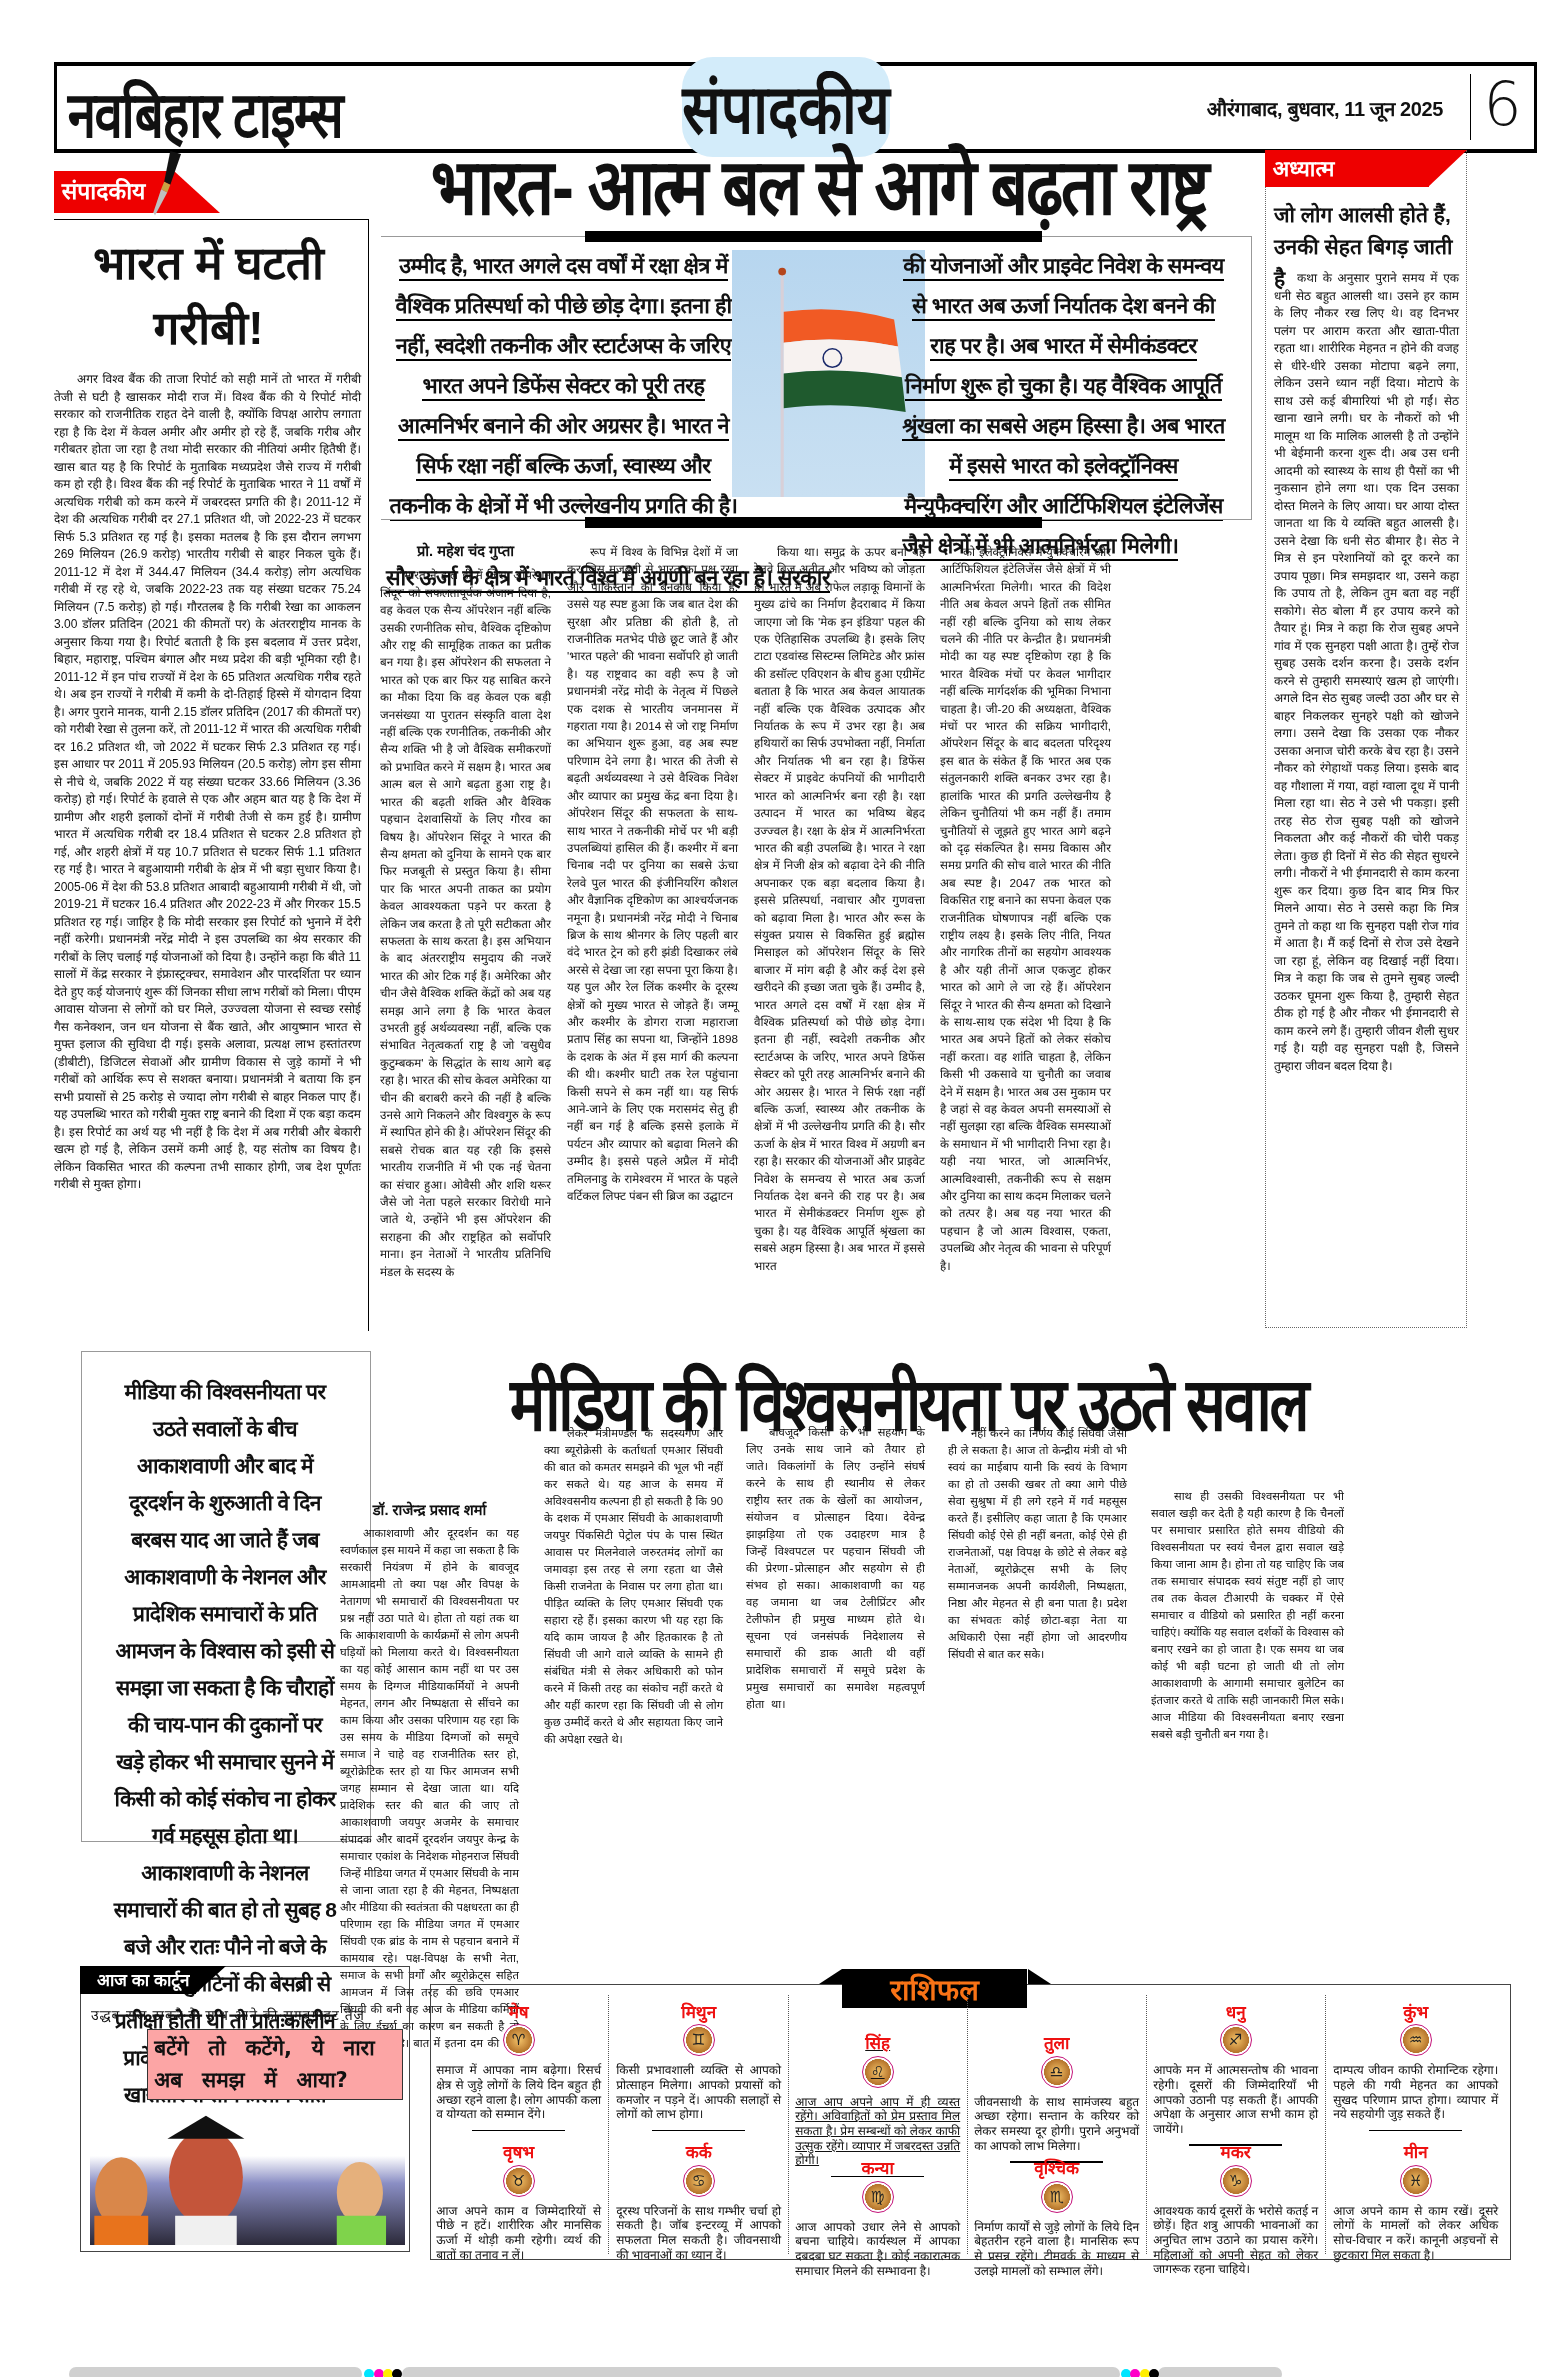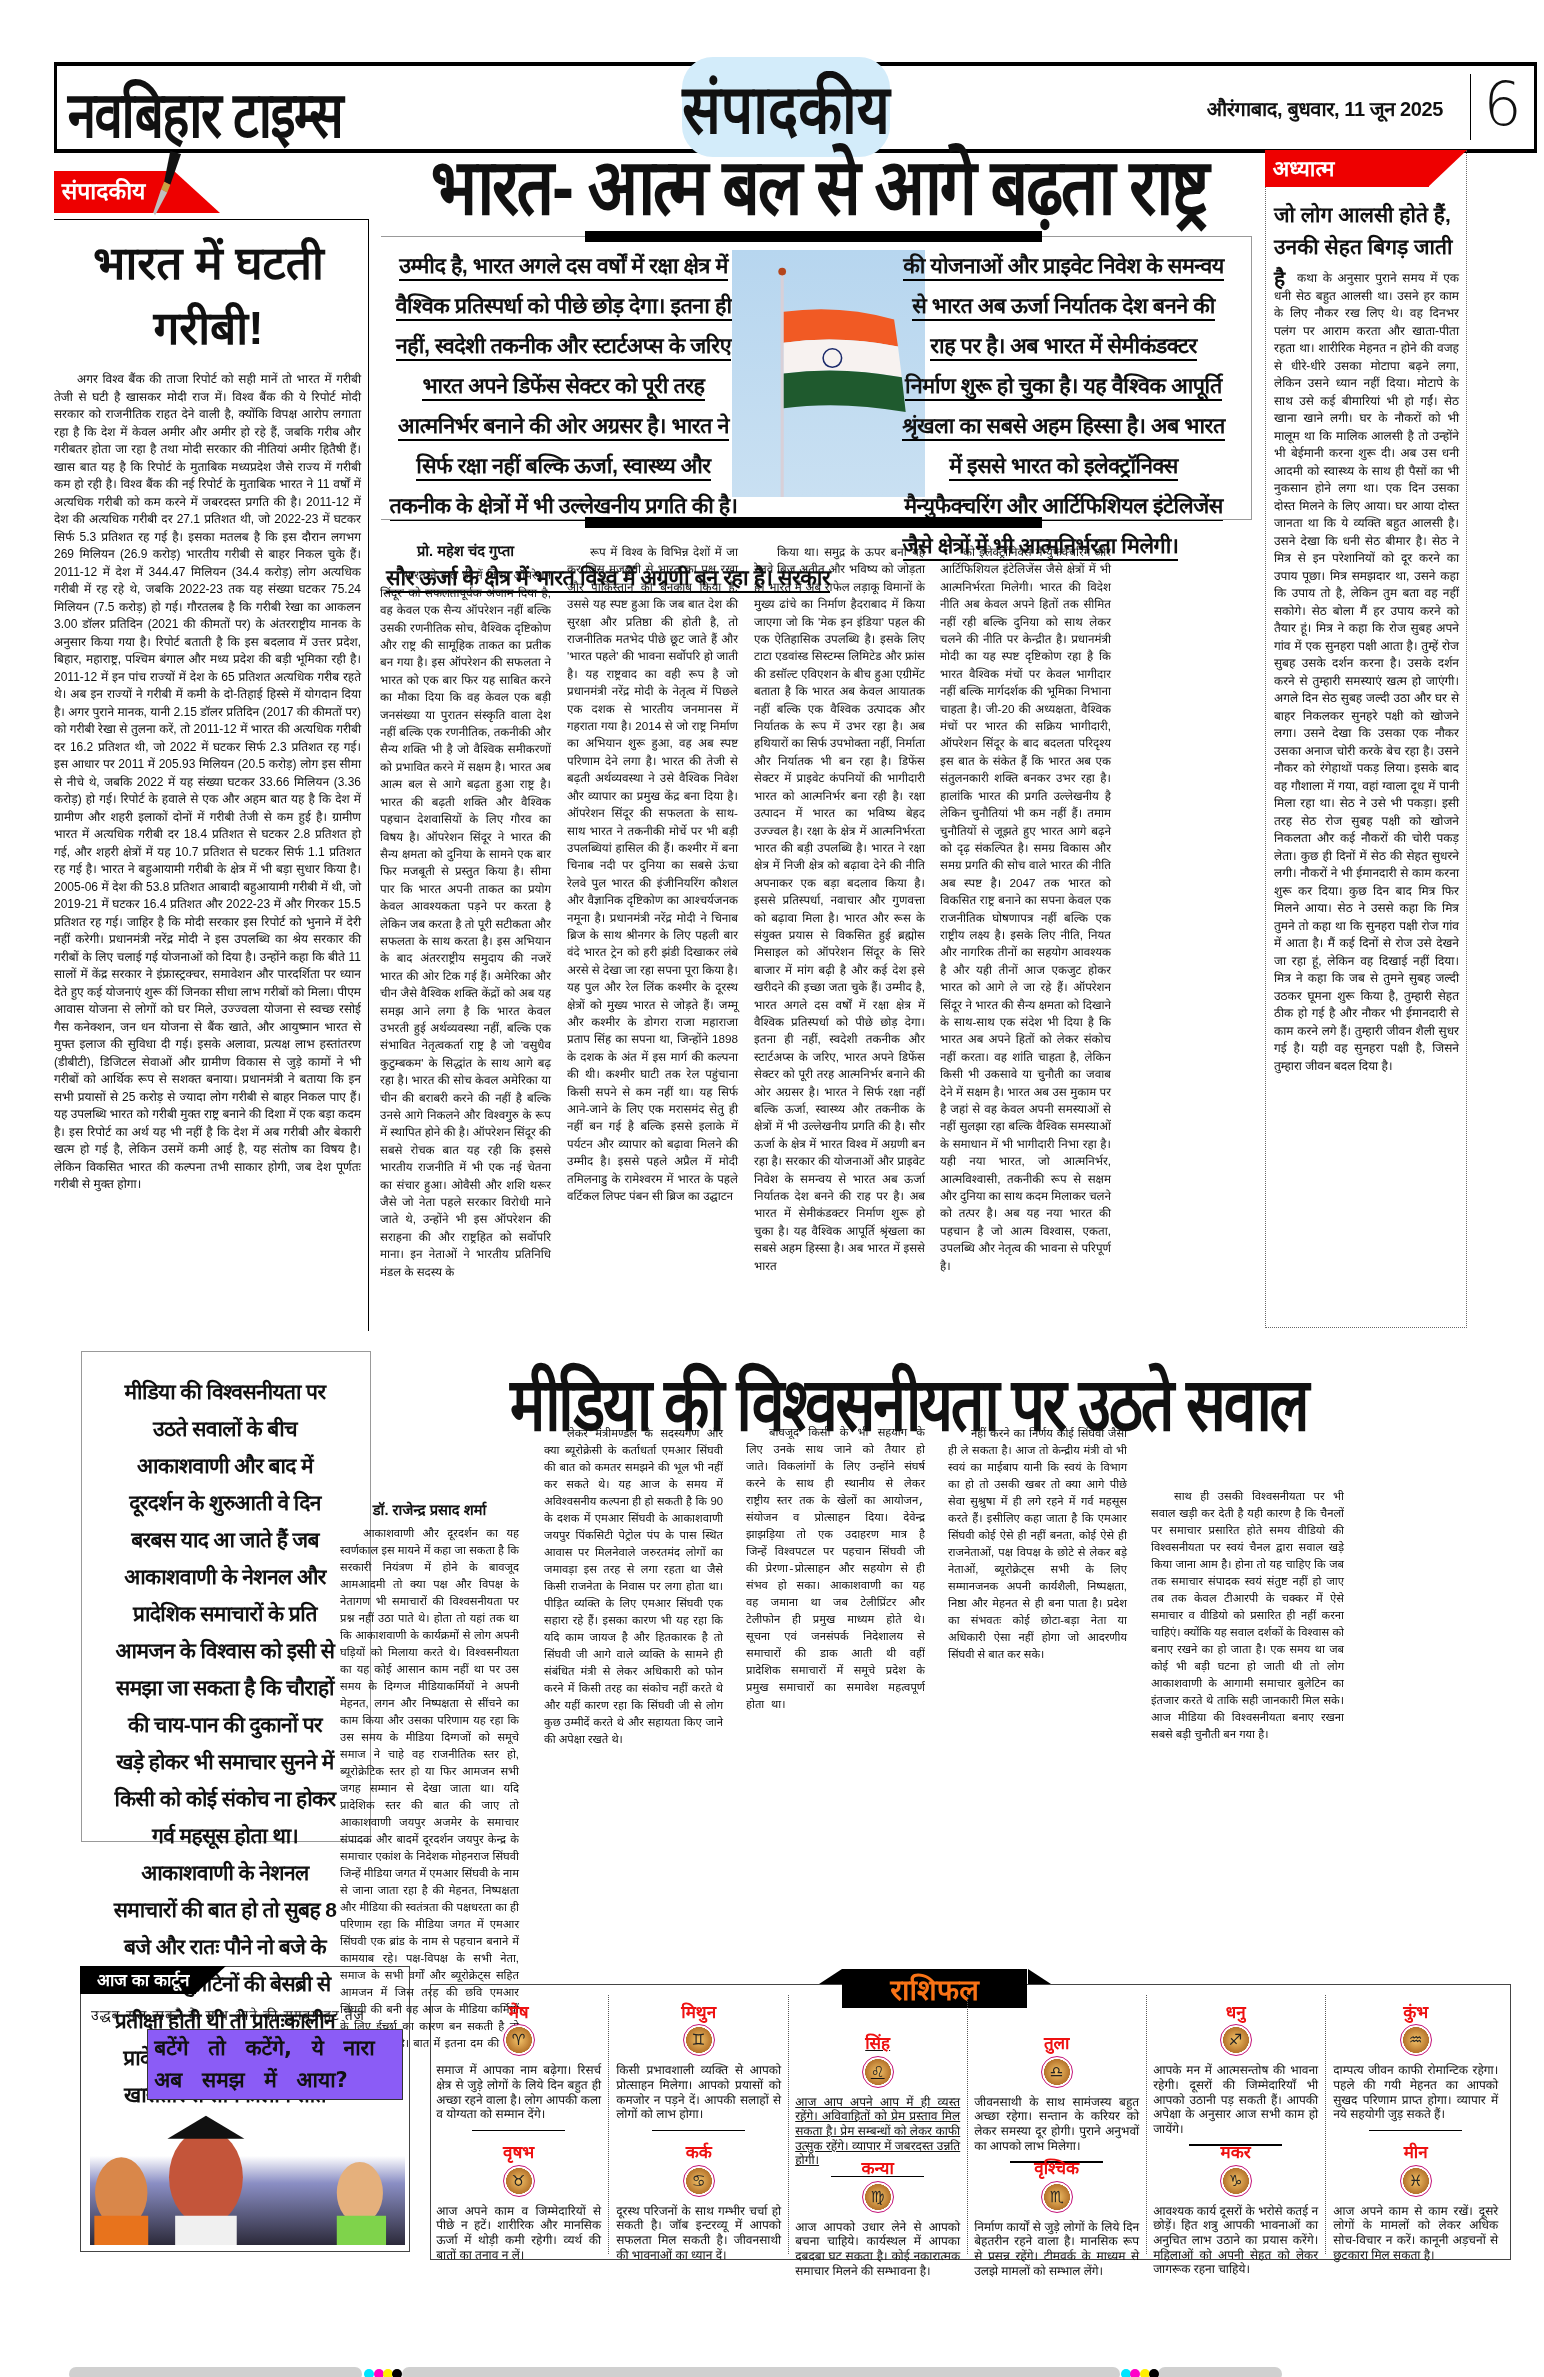--- a/index.html
+++ b/index.html
@@ -66,21 +66,21 @@
   #media-col-d { left: 944px; top: 1425px; width: 179px; font-family: Liberation Mono, monospace; }
   #media-col-e { left: 1144px; top: 1425px; width: 179px; }
   #media-col-f { left: 1345px; top: 1488px; width: 179px; }
   .col.sm { font-size: 11.3px; line-height: 17px; }
 
   
   #cartoon-box { left: 80px; top: 1966px; width: 330px; height: 286px; border: 1.5px solid #444; }
   #cartoon-label { left: 80px; top: 1966px; width: 116px; height: 28px; background: #000; color: #fff; font-size: 17px; font-weight: 700; padding: 2.3px 0 0 17px; font-family: "Liberation Sans", sans-serif; }
   #cartoon-tri { left: 195px; top: 1966px; width: 0; height: 0; border-top: 28px solid #000; border-right: 31px solid transparent; }
   #cartoon-caption { left: 91px; top: 2005px; width: 309px; font-size: 14px; font-family: "DejaVu Sans", sans-serif; letter-spacing: 0.8px; }
-  #cartoon-bubble { left: 147px; top: 2029px; width: 256px; height: 71px; border: 1.2px solid #333; background: #8b5cf6; padding: 1.5px 6.2px; font-size: 21px; font-weight: 700; line-height: 32px; font-family: "DejaVu Sans", sans-serif; word-spacing: 12.4px; }
+  #cartoon-bubble { left: 147px; top: 2029px; width: 256px; height: 71px; border: 1.2px solid #333; background: #fca5a5; padding: 1.5px 6.2px; font-size: 21px; font-weight: 700; line-height: 32px; font-family: "DejaVu Sans", sans-serif; word-spacing: 12.4px; }
   #cartoon-art { left: 90px; top: 2108px; width: 315px; height: 137px; background: linear-gradient(180deg, #fff 0%, #fff 35%, #8a8ec4 55%, #2c2a3a 100%); overflow: hidden; }
 
   
   #rashifal-box { left: 430px; top: 1984px; width: 1081px; height: 276px; border: 1.5px solid #444; }
   #rashifal-label { left: 842px; top: 1969px; width: 185px; height: 39px; background: #000; color: #f97316; font-size: 29px; font-weight: 900; text-align: center; font-family: "Liberation Sans", sans-serif; }
   #rashifal-tri-l { left: 819px; top: 1969px; width: 0; height: 0; border-bottom: 15.4px solid #000; border-left: 23px solid transparent; }
   #rashifal-tri-r { left: 1028px; top: 1969px; width: 0; height: 0; border-bottom: 15.4px solid #000; border-right: 23px solid transparent; }
   .zodiac-col { position: absolute; top: 1995px; width: 164px; height: 259px; border-right: 0.8px dotted #555; }
   .zodiac-col:last-child { border-right: none; }
   .z-item { position: absolute; left: 6.2px; width: 151px; }

